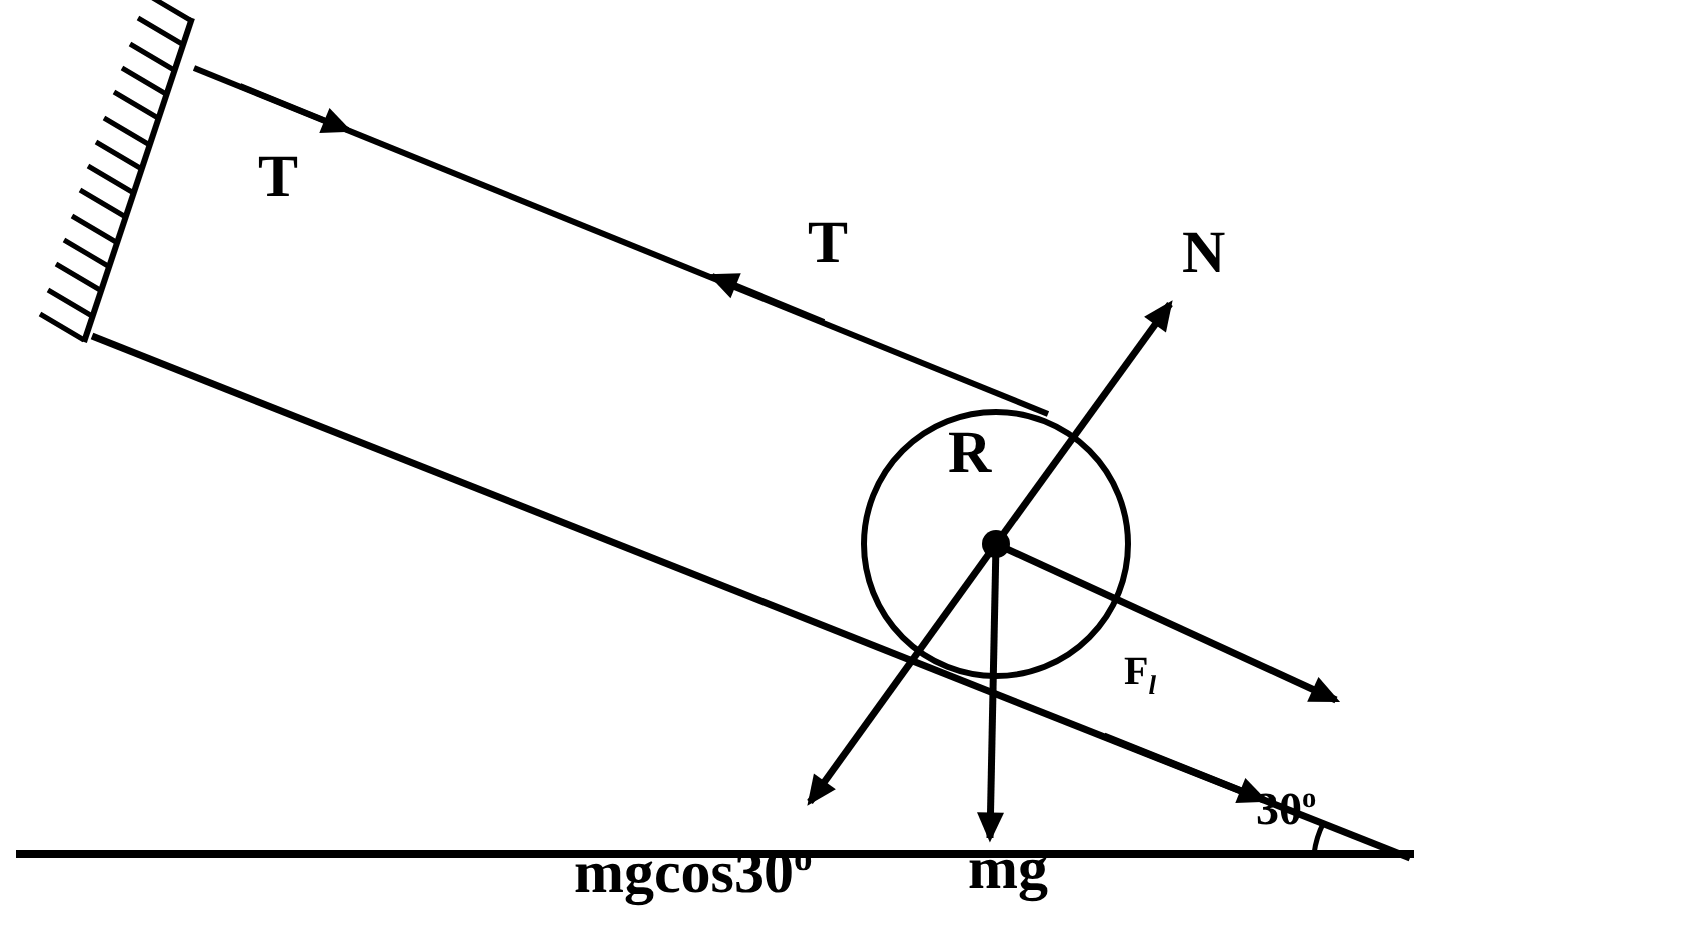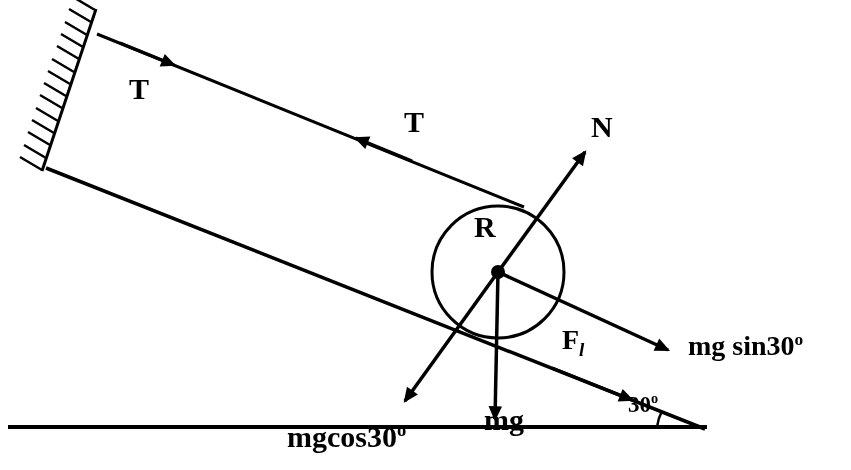--- a/index.html
+++ b/index.html
@@ -18,21 +18,21 @@
   }
   .lbl {
     position: absolute;
     font-weight: 600;
     font-size: 30px;
     line-height: 1.1;
     white-space: nowrap;
     color: #000;
     user-select: none;
   }
-  .lbl.sz28 { font-size: 28px; }
+  .lbl.sz28 { font-size: 20px; }
   .lbl.sz23 { font-size: 23px; font-family: Liberation Serif, serif; }
   .lbl sup { font-size: 0.62em; vertical-align: super; line-height: 0; }
   .lbl sub { font-size: 0.68em; vertical-align: sub; line-height: 0; }
   .sub-i { font-style: italic; }
   .ln { fill: none; stroke-linecap: butt; }
 </style>
 </head>
 <body>
 
 <div class="stage">
@@ -71,23 +71,22 @@
   </svg>
 
   <span class="lbl" style="left:129px; top:72px;">T</span>
 
   <span class="lbl" style="left:404px; top:105px;">T</span>
 
   <span class="lbl" style="left:591px; top:110px;">N</span>
 
   <span class="lbl" style="left:474px; top:210px;">R</span>
 
-  <span class="lbl sz28" style="left:688px; top:331px;"><span>mg sin30</span><sup>o</sup></span>
 
   <span class="lbl sz28" style="left:562px; top:325px;"><span>F</span><sub class="sub-i">l</sub></span>
 
   <span class="lbl sz23" style="left:628px; top:392px;"><span>30</span><sup>o</sup></span>
 
   <span class="lbl" style="left:287px; top:420px;"><span>mgcos30</span><sup>o</sup></span>
 
-  <span class="lbl" style="left:484px; top:403px;">mg</span>
+  <span class="lbl" style="left:484px; top:418px;">mg</span>
 
 </div>
 
 </body></html>

